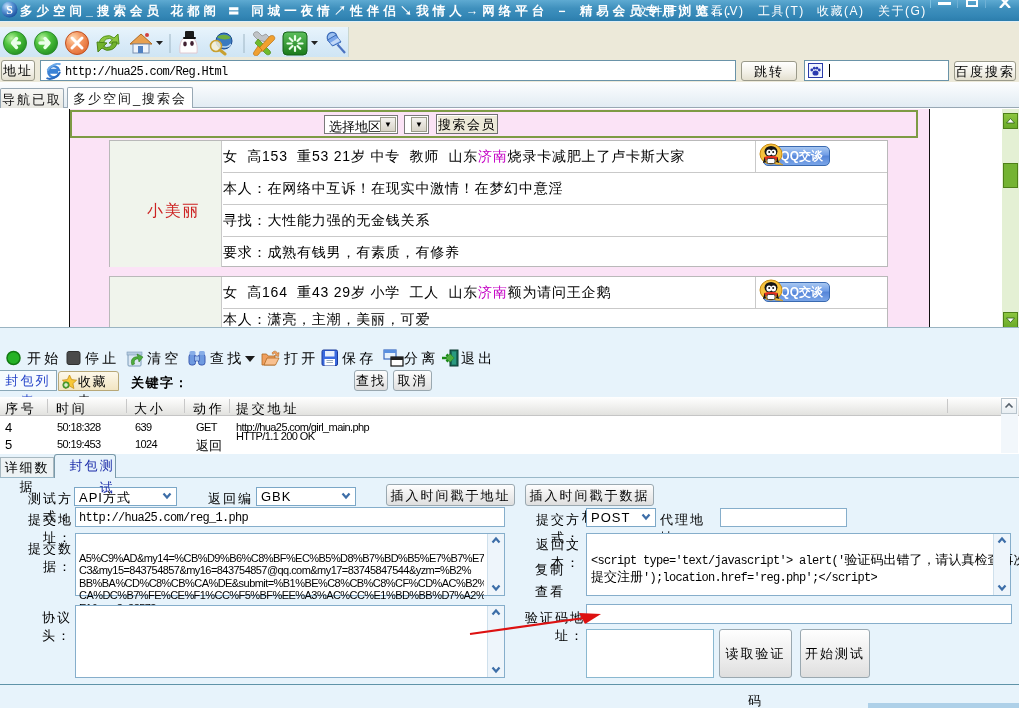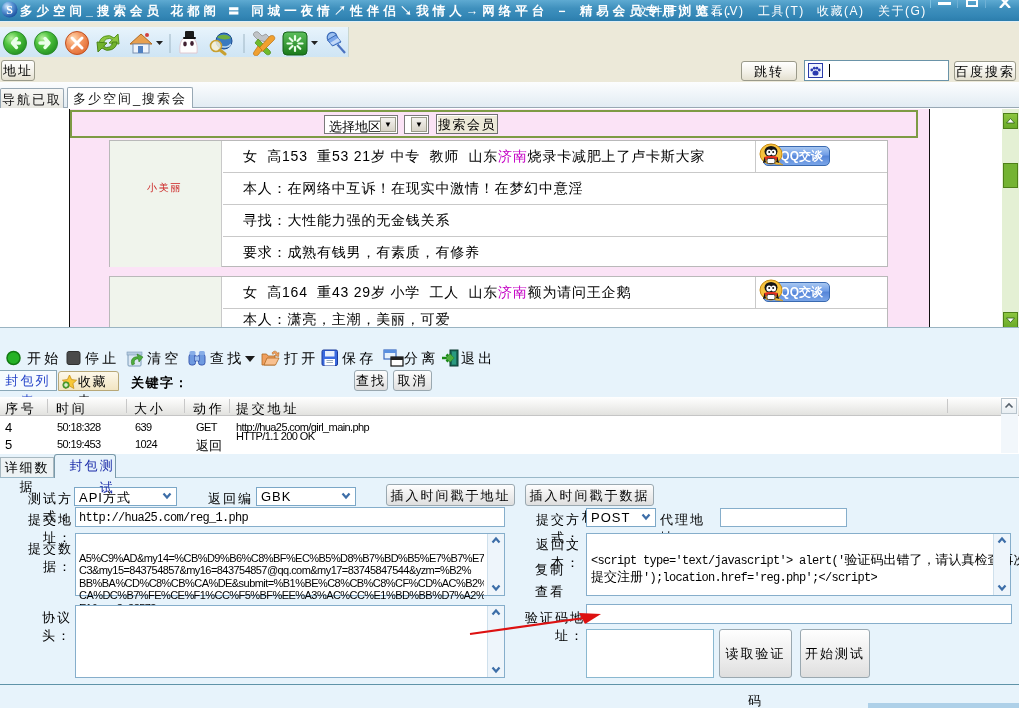--- a/index.html
+++ b/index.html
@@ -28,21 +28,21 @@
 
 #web{left:0;top:108px;width:1019px;height:220px;background:#fff;overflow:hidden}
 #pink{position:absolute;left:69px;top:1px;width:861px;height:219px;background:#fbe3f6;border-left:1px solid #111;border-right:1px solid #111}
 #gbox{position:absolute;left:70px;top:2px;width:848px;height:28px;background:#fbe3f6;border:2px solid #7d9b44}
 .sel{position:absolute;top:3px;height:19px;background:#fff;border:1px solid #7a7a7a;font-size:13px}
 .selbtn{position:absolute;right:1px;top:1px;width:16px;height:15px;background:linear-gradient(180deg,#f4f2ee,#d8d4c8);border:1px solid #9a9a8a;font-size:8px;text-align:center;line-height:14px;color:#000}
 #gsearch{position:absolute;left:364px;top:2px;width:62px;height:20px;background:#ece9d8;border:1px solid #707070;box-shadow:inset 1px 1px 0 #fff;font-size:13px;text-align:center;line-height:20px;letter-spacing:1.5px}
 #gred{position:absolute;left:447px;top:3px;color:#d10000;font-weight:bold;font-size:15px;letter-spacing:5.2px}
 .card{position:absolute;background:#fff;border:1px solid #b9b9b9}
 .ncell{position:absolute;left:0;top:0;width:112px;background:#f0f4ec;border-right:1px solid #c9c9c9}
-.crow{position:absolute;left:113px;width:664px;height:32px;line-height:31px;padding-left:20px;letter-spacing:0.8px;border-bottom:1px solid #c9c9c9;font-size:14px;color:#000;white-space:nowrap;overflow:hidden}
+.crow{position:absolute;left:113px;width:664px;height:32px;line-height:31px;padding-left:0;letter-spacing:0.8px;border-bottom:1px solid #c9c9c9;font-size:14px;color:#000;white-space:nowrap;overflow:hidden}
 .qcell{position:absolute;left:645px;top:0;width:132px;height:31px;border-left:1px solid #c9c9c9}
 .qqbtn{position:absolute;left:7px;top:5px;width:67px;height:20px;background:linear-gradient(180deg,#a8c8f2 0%,#6f9ce6 45%,#5585d8 50%,#7aa5e8 100%);border:1px solid #3a6ab0;border-radius:5px;color:#fff;font-size:12px;font-weight:bold;text-align:right;line-height:19px;padding-right:6px}
 #scrollv{position:absolute;left:1002px;top:1px;width:17px;height:219px;background:#e4f0d4}
 .sbtn{position:absolute;left:1px;width:15px;height:16px;background:linear-gradient(180deg,#8cc63f,#6aaa28);border:1px solid #4e8018}
 .sthumb{position:absolute;left:1px;top:52px;width:15px;height:25px;background:#74b332;border:1px solid #4e8018}
 
 #panel{left:0;top:327px;width:1019px;height:381px;background:#e7f3fb;border-top:1px solid #9ab4c2}
 .tbtxt{position:absolute;top:22px;font-size:14px;color:#000;letter-spacing:3.2px}
 
 #kwrow{position:absolute;left:0;top:42px;width:1019px;height:22px}
@@ -183,20 +183,28 @@
           <path d="M3.5 9 L12 4 L17 11 L8.5 15 Z" fill="#7aa6ea" stroke="#3a6ab8" stroke-width="1"></path>
           <path d="M6 12 L14 7 L16 10 L9 14 Z" fill="#c3d9f7"></path>
           <line x1="13.5" y1="13.5" x2="21" y2="22" stroke="#4a72c0" stroke-width="2.2"></line>
         </g>
 </svg>
 </div>
   </div>
 
 <div id="addrrow" class="abs">
   <div class="xpbtn" style="left:1px;top:0;width:34px;height:21px;line-height:20px">地址</div>
+  <div id="addrinput">
+      <svg style="position:absolute;left:4px;top:2px" width="17" height="17" viewBox="0 0 17 17">
+        <path d="M13.5 11.5 A5.5 5.5 0 1 1 14 7 L4 7 M4 9.5 L13 9.5" fill="none" stroke="#3b82d6" stroke-width="2.4"></path>
+        <path d="M15.5 1.5 C12 -0.5 5 2.5 2.5 7.5" stroke="#6aa8e8" stroke-width="2" fill="none"></path>
+        <path d="M1.5 15 C6 17.5 13 14 15 9" stroke="#2a6ac0" stroke-width="2" fill="none"></path>
+      </svg>
+      <div id="addrtext" class="m13">http://hua25.com/Reg.Html</div>
+    </div>
   <div class="xpbtn" style="left:741px;top:1px;width:56px;height:20px;line-height:19px">跳转</div>
   <div id="searchbox">
     <div style="position:absolute;left:3px;top:2px;width:15px;height:15px;border:1px solid #2a3aa8;background:#f0f4ff">
       <svg width="13" height="13" viewBox="0 0 13 13">
           <g fill="#2a3ab0">
             <ellipse cx="6.5" cy="8" rx="3" ry="2.6"></ellipse>
             <circle cx="2.8" cy="5" r="1.4"></circle>
             <circle cx="5.3" cy="3.2" r="1.4"></circle>
             <circle cx="7.9" cy="3.2" r="1.4"></circle>
             <circle cx="10.3" cy="5" r="1.4"></circle>
@@ -220,21 +228,21 @@
         <span style="position:absolute;left:4px;top:2px">选择地区</span>
         <div class="selbtn">▼</div>
       </div>
     <div class="sel" style="left:332px;width:25px">
         <div class="selbtn">▼</div>
       </div>
     <div id="gsearch">搜索会员</div>
   </div>
   <div class="card" style="left:109px;top:32px;width:779px;height:127px">
     <div class="ncell" style="height:126px">
-        <span style="position:absolute;left:37px;top:40px;color:#cc2222;font-size:10px;letter-spacing:1.8px">小美丽</span>
+        <span style="position:absolute;left:37px;top:60px;color:#cc2222;font-size:16px;letter-spacing:1.8px">小美丽</span>
       </div>
     <div class="crow" style="top:0">女&nbsp; 高153&nbsp; 重53 21岁 中专&nbsp; 教师&nbsp; 山东<span style="color:#c400c4">济南</span>烧录卡减肥上了卢卡斯大家</div>
     <div class="crow" style="top:32px">本人：在网络中互诉！在现实中激情！在梦幻中意淫</div>
     <div class="crow" style="top:64px">寻找：大性能力强的无金钱关系</div>
     <div class="crow" style="top:96px;height:29px;border-bottom:none">要求：成熟有钱男，有素质，有修养</div>
     <div class="qcell">
         <div class="qqbtn">QQ交谈</div>
         <svg style="position:absolute;left:3px;top:2px" width="25" height="24" viewBox="0 0 25 24">
           <ellipse cx="12" cy="11" rx="11" ry="10" fill="#f6c23e" stroke="#c88a10" stroke-width="1"></ellipse>
           <path d="M18 18 L24 22 L16 21 Z" fill="#f6c23e" stroke="#c88a10" stroke-width="0.6"></path>

